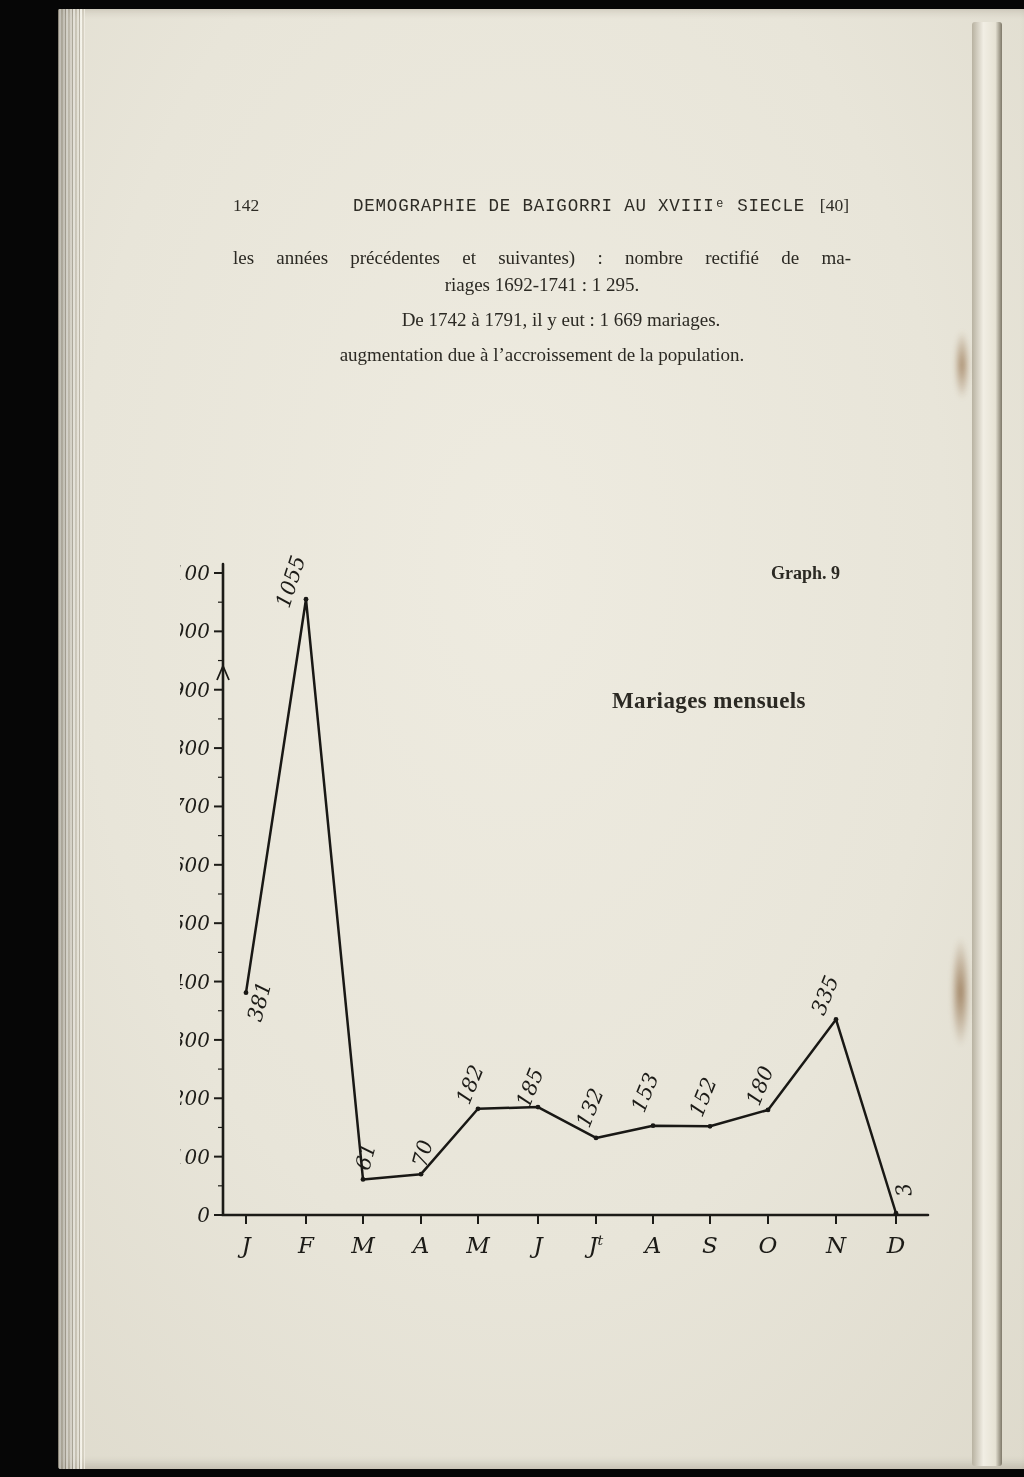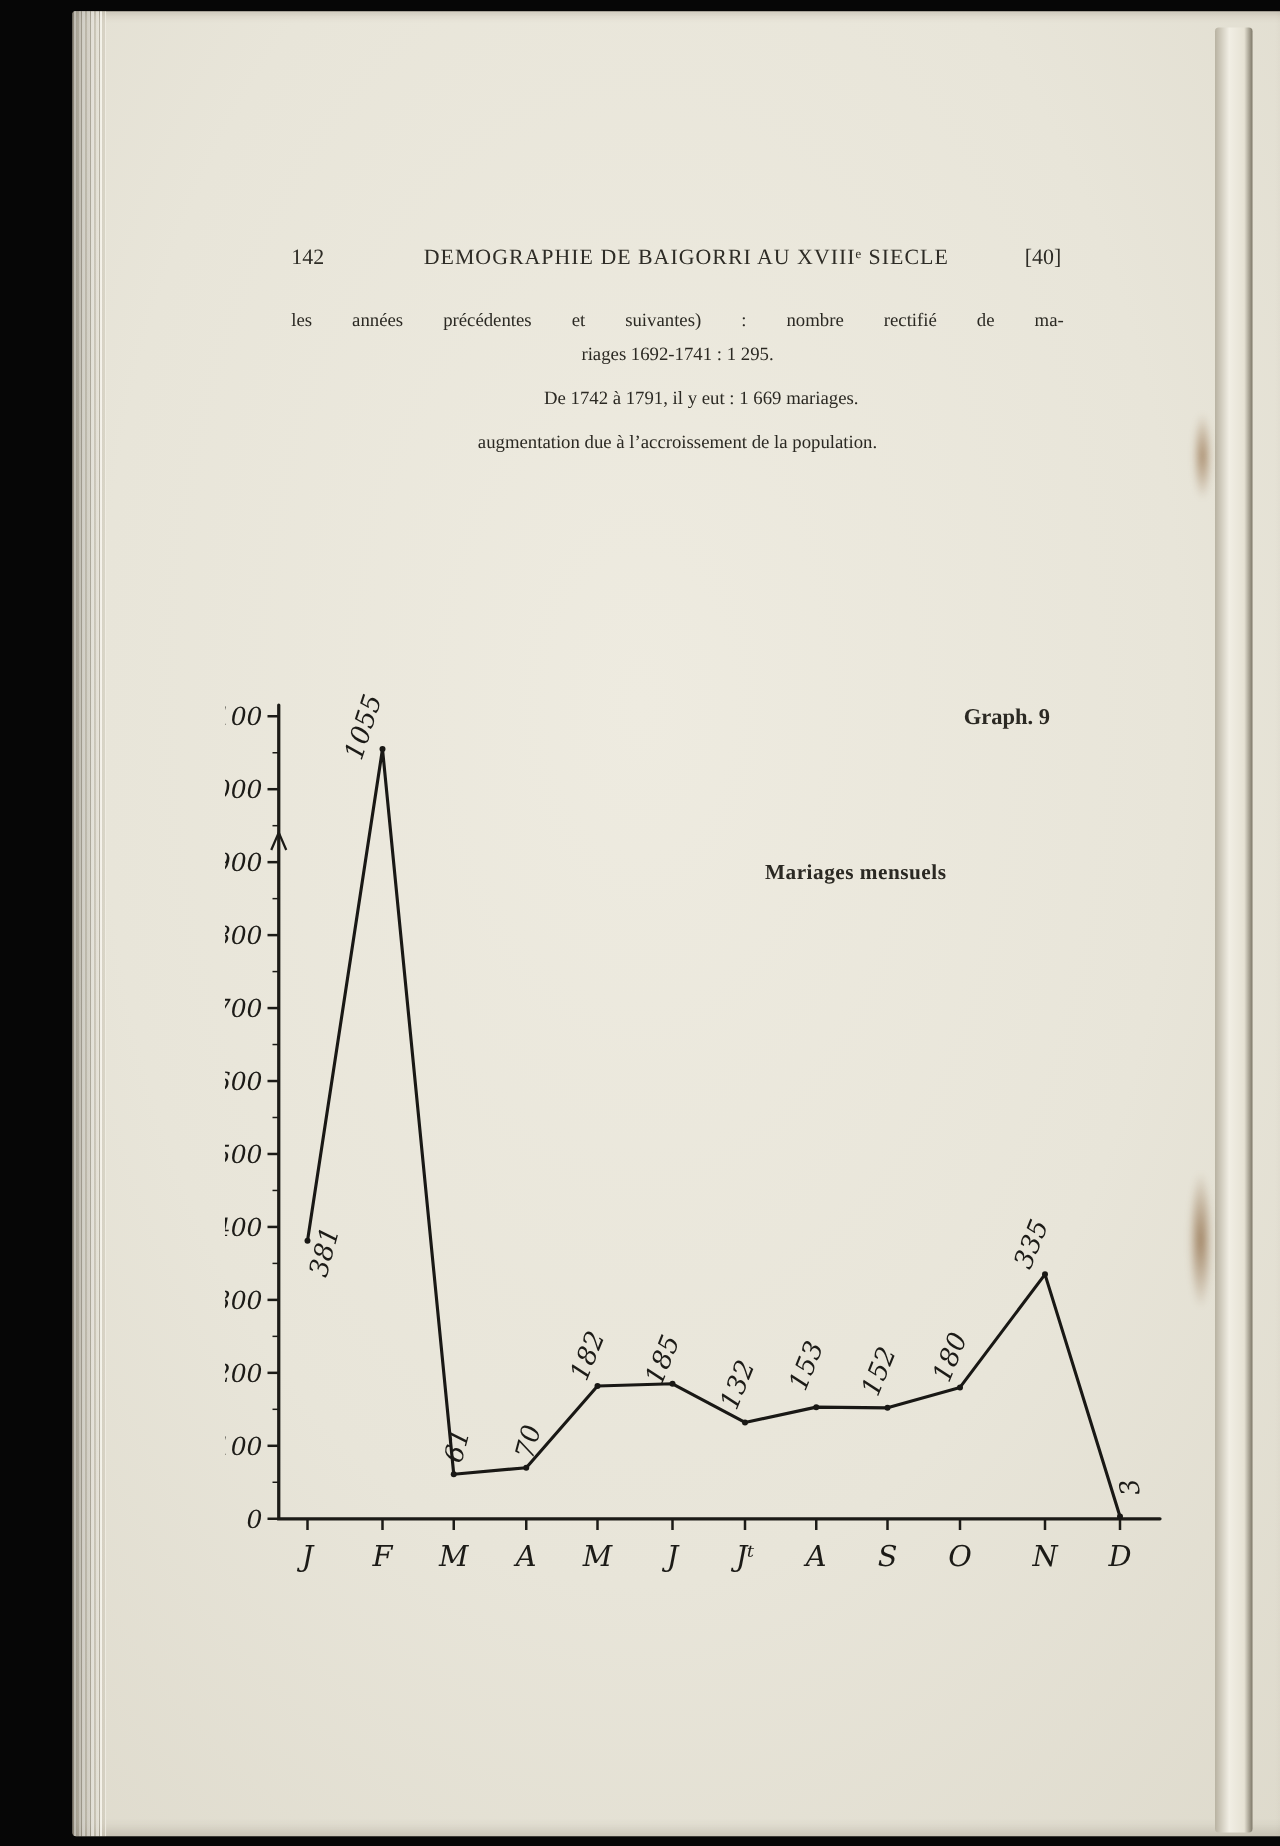--- a/index.html
+++ b/index.html
@@ -24,33 +24,33 @@
           border-radius:3px; }
   .stain { position:absolute; filter:blur(2.5px); border-radius:50%; }
   .stain1 { left:954px; top:330px; width:16px; height:70px;
           background: radial-gradient(ellipse, rgba(116,66,18,.55), rgba(116,66,18,0) 70%); }
   .stain2 { left:951px; top:938px; width:19px; height:108px;
           background: radial-gradient(ellipse, rgba(110,62,16,.6), rgba(110,62,16,0) 72%); }
 
   .header { position:absolute; left:175px; top:186px; width:616px; display:flex; align-items:baseline;
           font-size:17.5px; color:#2e2c26; }
   .pagenum { min-width:60px; }
-  .htitle { flex:1; text-align:center; letter-spacing:0.8px; white-space:nowrap; }
+  .htitle { flex:1; text-align:right; letter-spacing:0.8px; white-space:nowrap;font-family:Liberation Mono, monospace; }
   .href { min-width:44px; text-align:right; }
 
-  .body-text { position:absolute; left:175px; top:235px; width:618px; font-size:15px;
+  .body-text { position:absolute; left:175px; top:235px; width:618px; font-size:19px;
           line-height:27px; color:#2b2923; }
   .para { margin:8px 0 0 0; }
   .para:first-child { margin-top:0; }
   .tline { text-align:center; }
   .tline.fill { text-align:justify; text-align-last:justify; }
   .tline.ind { text-indent:38px; }
 
   .graph-caption { position:absolute; left:713px; top:554px; font-size:18px; font-weight:bold; color:#2b2923; }
-  .chart-title { position:absolute; left:554px; top:679px; font-size:17px; font-weight:bold;
+  .chart-title { position:absolute; left:554px; top:679px; font-size:23px; font-weight:bold;
           letter-spacing:.4px; color:#2b2923; }
 
   .chart { position:absolute; left:122px; top:521px; }
   .hw { font-family:"DejaVu Serif", serif; font-style:italic; fill:#1c1b17; }
 </style>
 </head>
 <body>
 
 <div class="scan">
   <div class="page">

